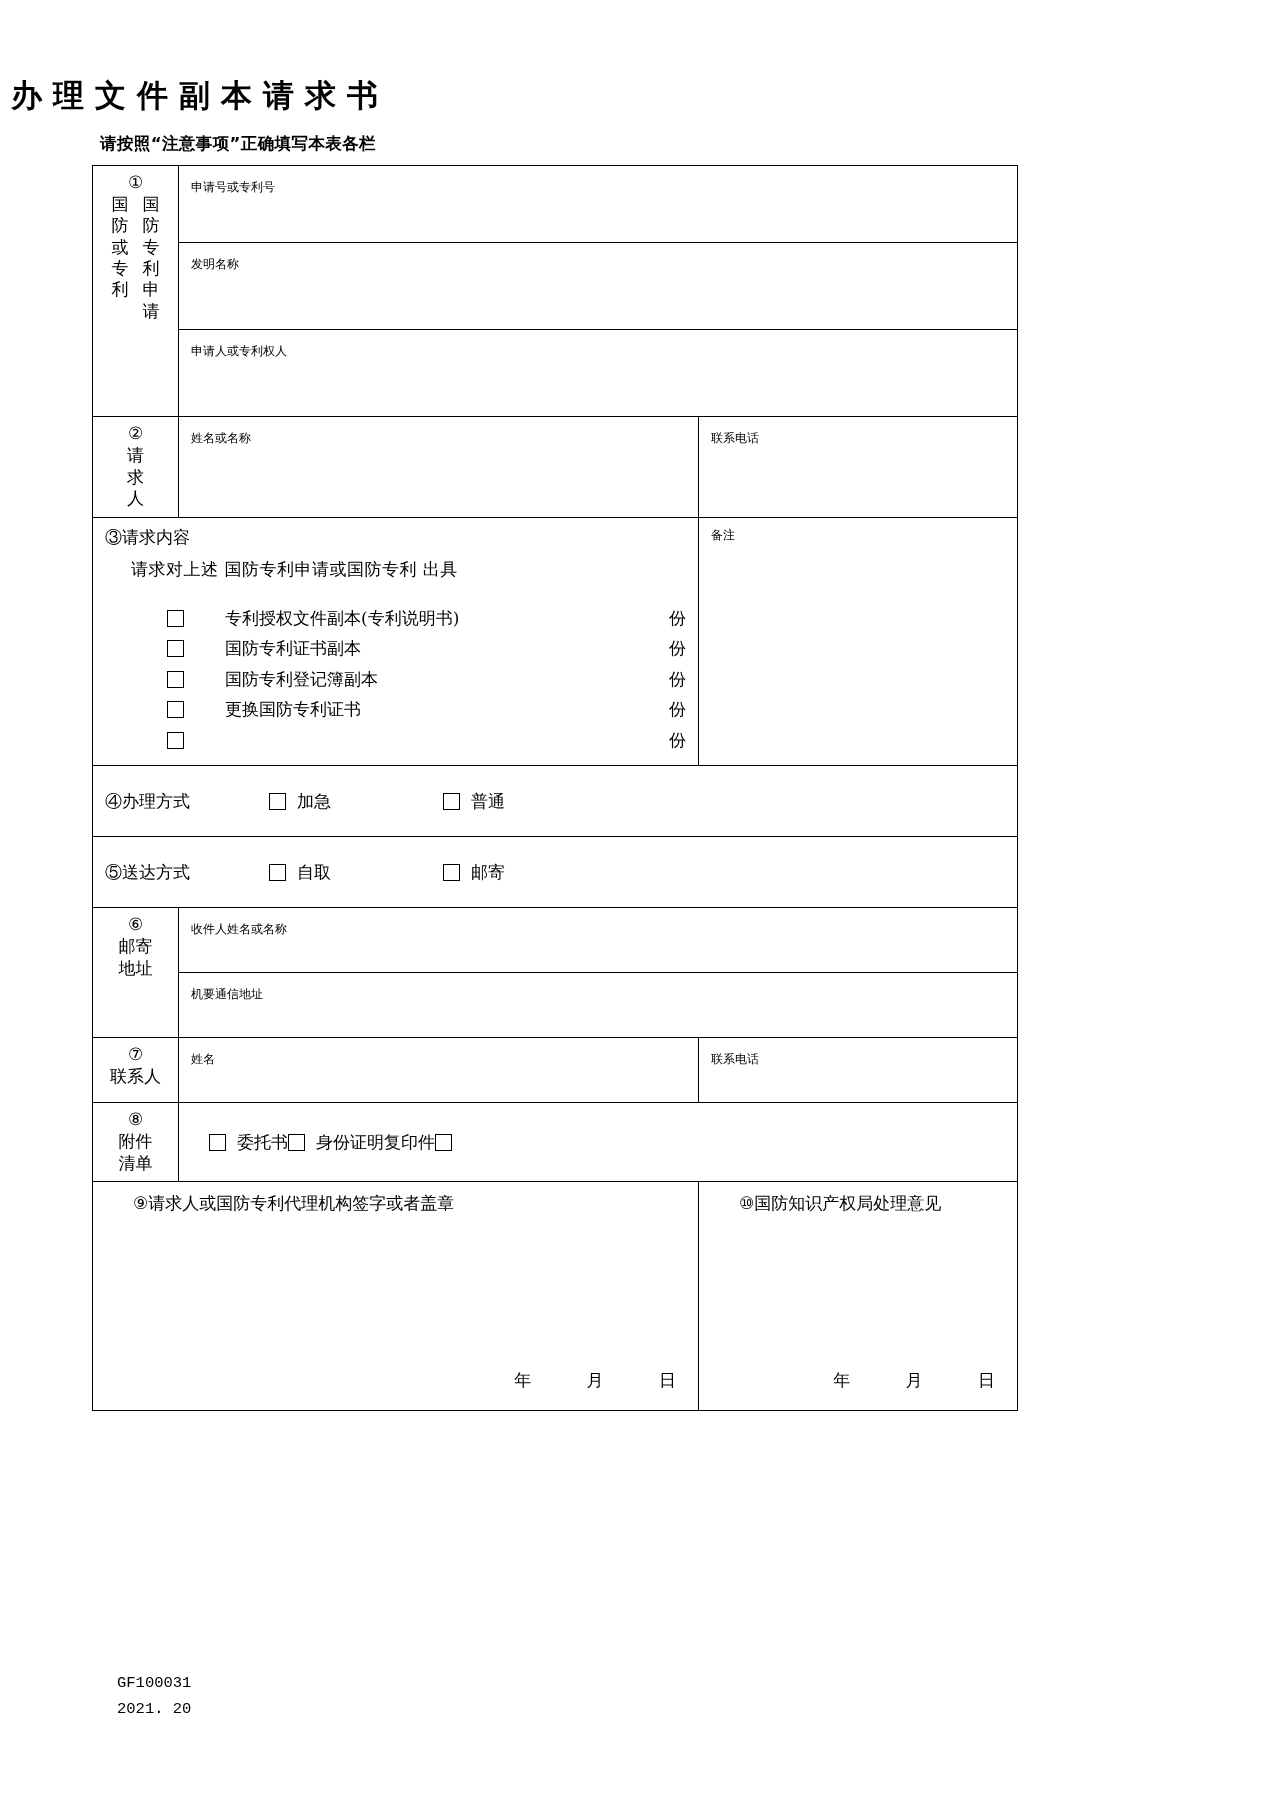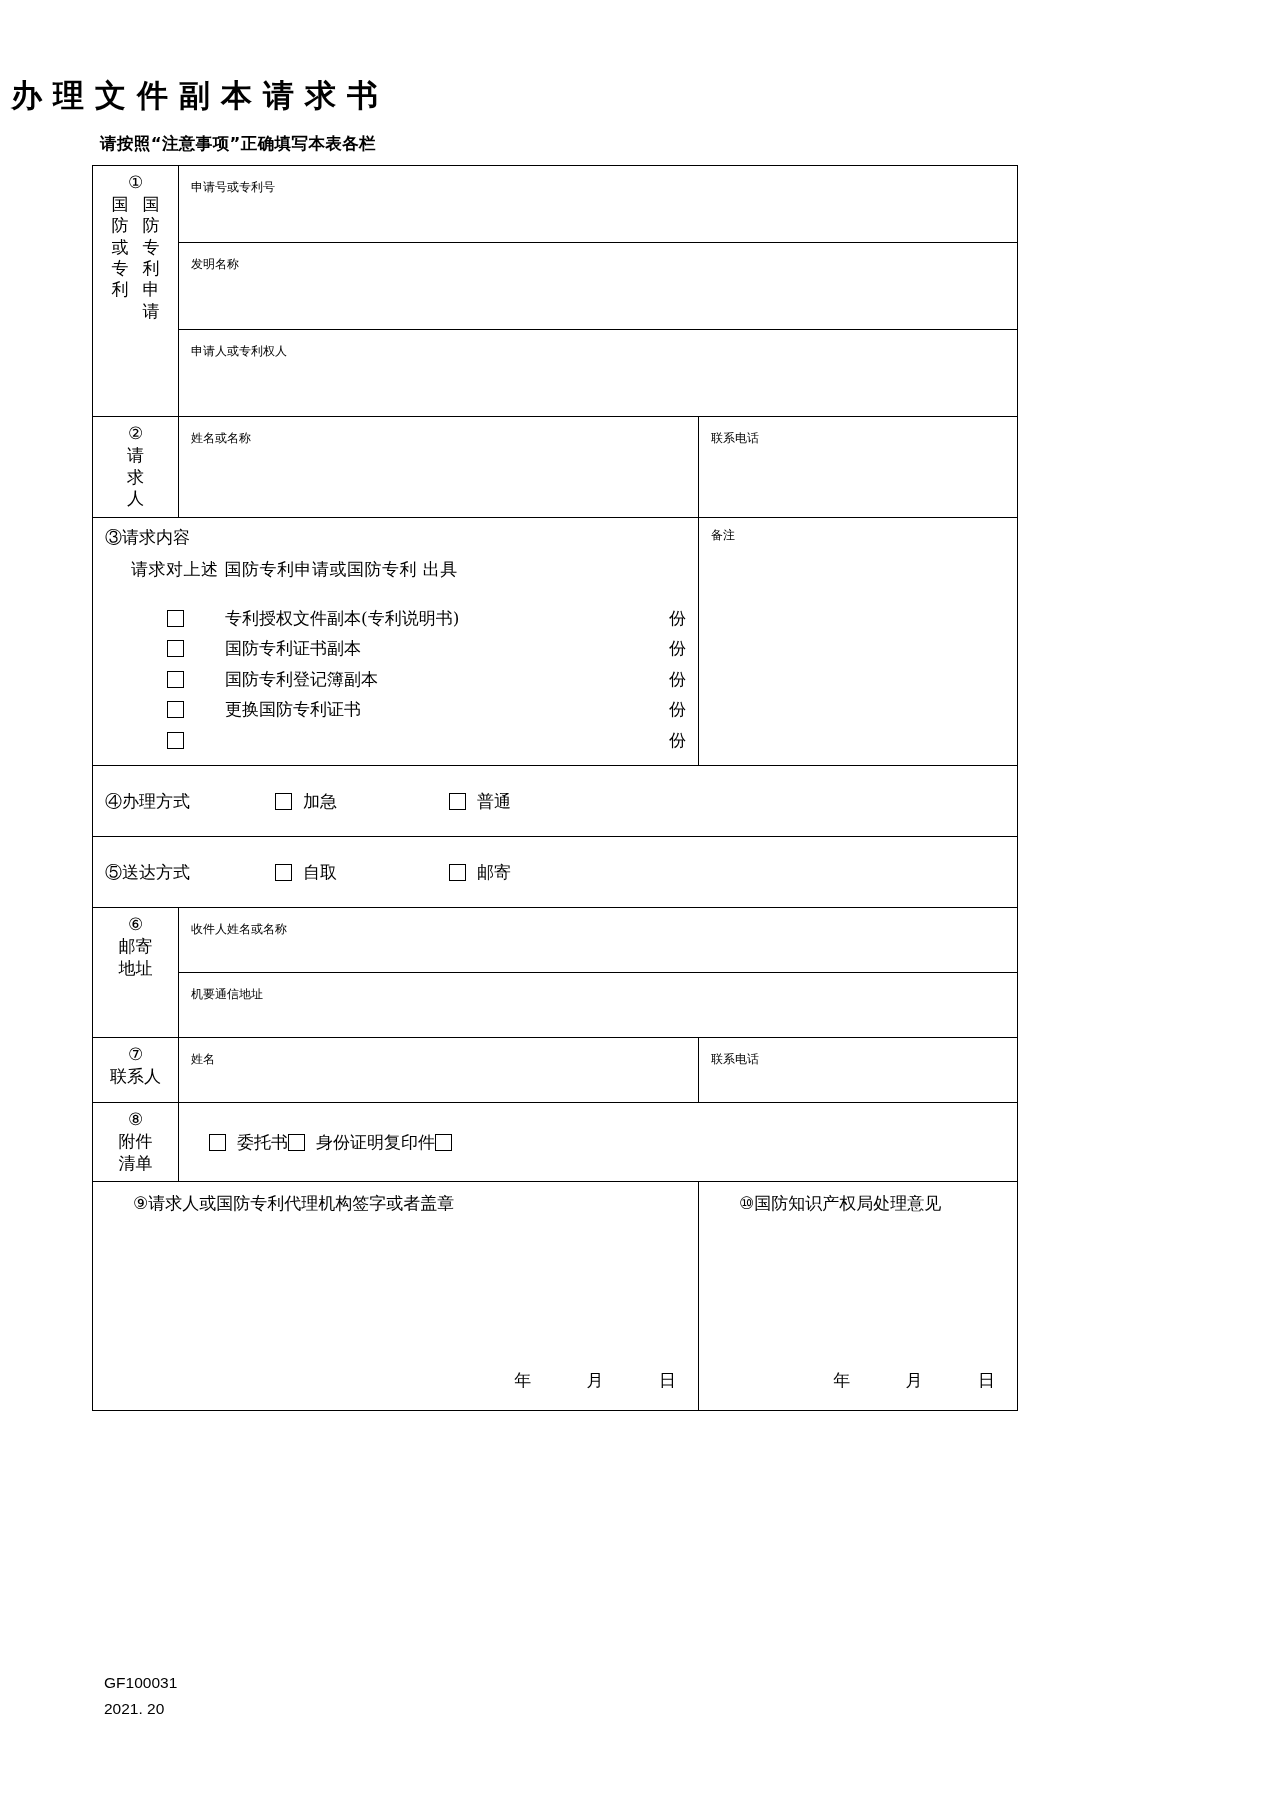--- a/index.html
+++ b/index.html
@@ -160,21 +160,21 @@
     padding-left: 12px;
     font-size: 17px;
   }
   .mode-title { width: 160px; flex: 0 0 auto; }
   .mode-opt {
     display: flex;
     align-items: center;
     margin-right: 0;
   }
   .mode-opt .cb-text { margin-left: 11px; }
-  .opt-gap-1 { margin-left: 10px; }
+  .opt-gap-1 { margin-left: 4px; }
   .opt-gap-2 { margin-left: 112px; }
 
   
   .attach-row {
     display: flex;
     align-items: center;
     height: 100%;
     padding-left: 30px;
     font-size: 17px;
   }
@@ -195,25 +195,25 @@
     bottom: 18px;
     right: 22px;
     font-size: 17px;
     font-family: "DejaVu Serif", "Liberation Serif", serif;
   }
   .date-line span + span { margin-left: 50px; }
 
   
   .footer {
     position: absolute;
-    left: 104px;
+    left: 117px;
     top: 1670px;
     font-size: 15.5px;
     line-height: 1.7;
-    font-family: Liberation Sans, sans-serif;
+    font-family: Liberation Mono, monospace;
   }
 </style>
 </head>
 <body>
 
 <div class="page">
 
   <div class="doc-title">办理文件副本请求书</div>
   <div class="notice-line">请按照“注意事项”正确填写本表各栏</div>
 

